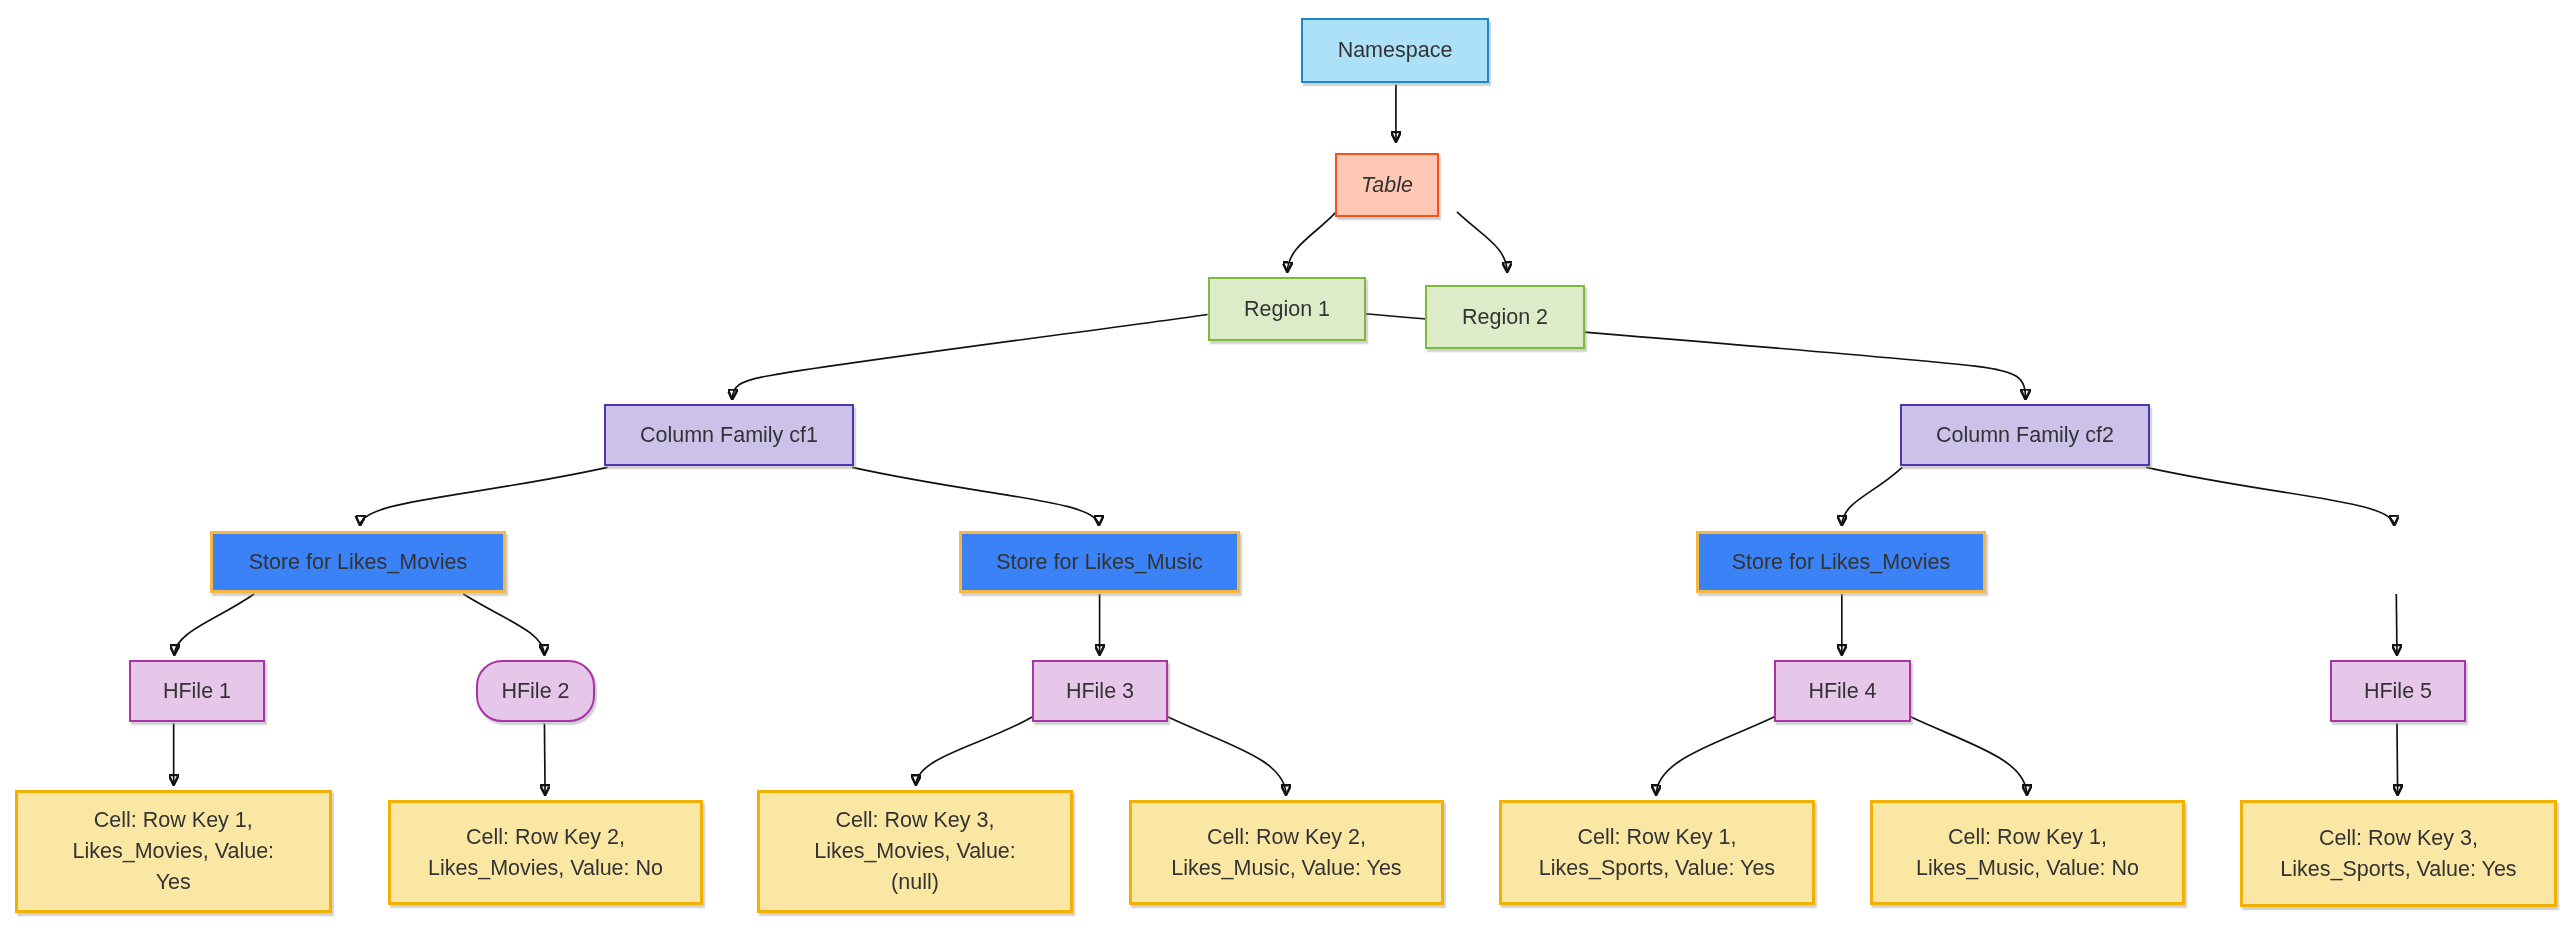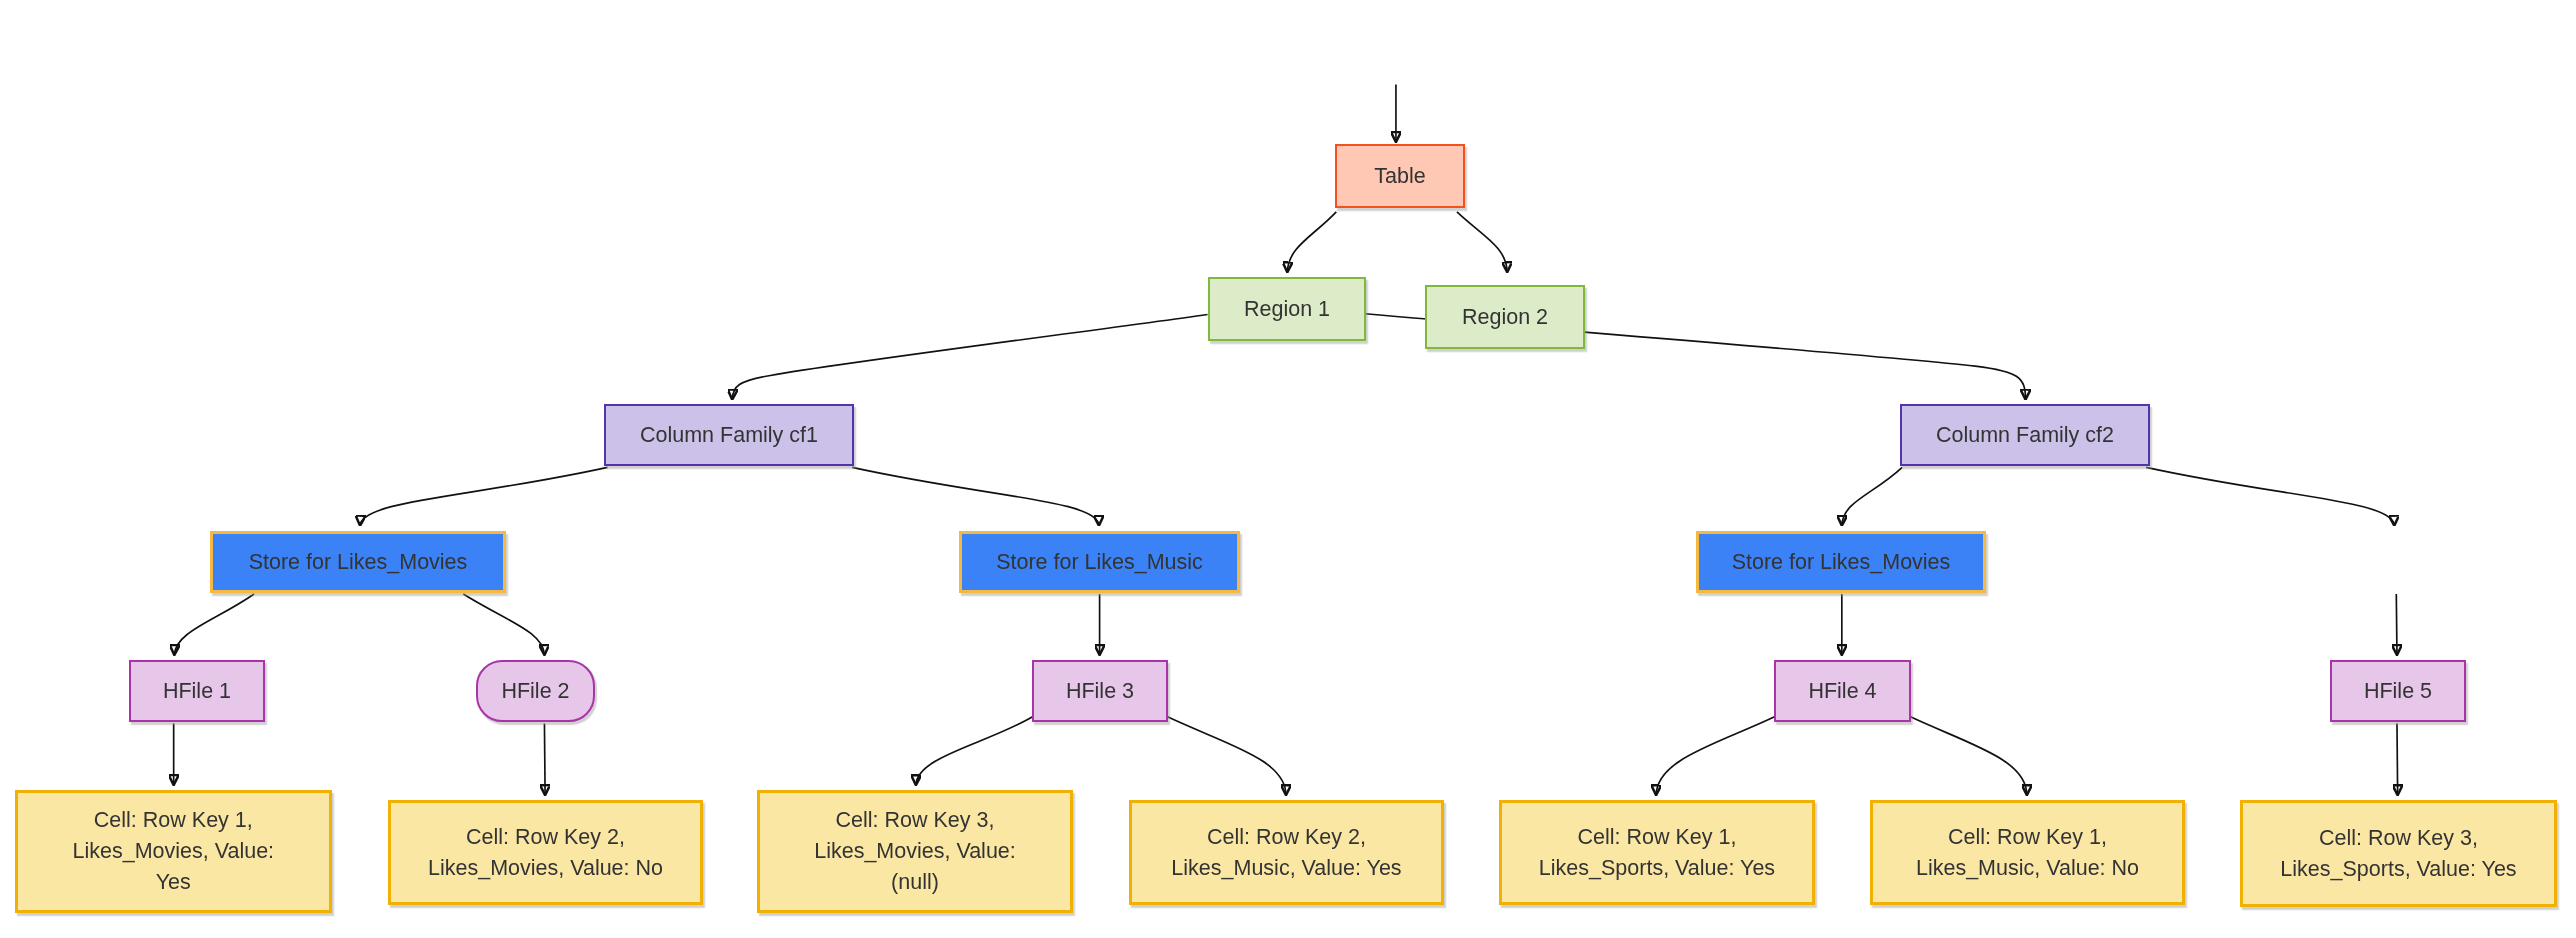--- a/index.html
+++ b/index.html
@@ -43,21 +43,21 @@
   .t-namespace { background: #ade1f7; border-color: #1e87c8; }
   .t-table     { background: #ffc8b4; border-color: #f4511e; }
   .t-region    { background: #dcebc8; border-color: #7eb93c; }
   .t-cf        { background: #ccc1e8; border-color: #5434ac; }
   .t-store     { background: #3b82f6; border-color: #f5b942; border-width: 3.4px; }
   .t-hfile     { background: #e6c6e9; border-color: #a834a8; }
   .t-cell      { background: #fbe7a4; border-color: #f1b104; border-width: 3.4px; }
 
   
   #n-namespace        { left: 1301px; top: 18px;   width: 188px; height: 65px;  }
-  #n-table            { left: 1335px; top: 144px;  width: 130px; height: 64px;  }
+  #n-table            { left: 1335px; top: 153px;  width: 104px; height: 64px; font-style: italic;  }
   #n-region1          { left: 1208px; top: 277px;  width: 158px; height: 64px;  }
   #n-region2          { left: 1425px; top: 277px;  width: 160px; height: 64px; margin-top: 8px;  }
   #n-cf1              { left: 604px;  top: 404px;  width: 250px; height: 62px;  }
   #n-cf2              { left: 1900px; top: 404px;  width: 250px; height: 62px;  }
   #n-store-cf1-movies { left: 210px;  top: 531px;  width: 296px; height: 62px;  }
   #n-store-cf1-music  { left: 959px; top: 531px;  width: 281px; height: 62px;  }
   #n-store-cf2-movies { left: 1696px; top: 531px;  width: 290px; height: 62px;  }
   #n-store-cf2-sports { left: 2253px; top: 531px;  width: 289px; height: 62px;  }
   #n-hfile1           { left: 105px;  top: 660px;  width: 136px; height: 62px; margin-left: 24px;  }
   #n-hfile2           { left: 476px;  top: 660px;  width: 119px; height: 62px; border-radius: 26px;  }
@@ -99,20 +99,21 @@
     <path marker-end="url(#arrow)" d="M 3573 886 L 3574 977"></path>
     <path marker-end="url(#arrow)" d="M 258 1079 L 258 1171"></path>
     <path marker-end="url(#arrow)" d="M 811 1079 L 812 1186"></path>
     <path marker-end="url(#arrow)" d="M 1541 1068 C 1470 1110, 1366 1128, 1365 1171"></path>
     <path marker-end="url(#arrow)" d="M 1738 1068 C 1826 1110, 1917 1132, 1917 1186"></path>
     <path marker-end="url(#arrow)" d="M 2648 1068 C 2560 1110, 2470 1132, 2469 1186"></path>
     <path marker-end="url(#arrow)" d="M 2846 1068 C 2935 1110, 3022 1132, 3022 1186"></path>
     <path marker-end="url(#arrow)" d="M 3574 1079 L 3575 1186"></path>
   </svg>
 
+  <div id="n-namespace" class="node t-namespace">Namespace</div>
   <div id="n-table" class="node t-table">Table</div>
   <div id="n-region1" class="node t-region">Region 1</div>
   <div id="n-region2" class="node t-region">Region 2</div>
   <div id="n-cf1" class="node t-cf">Column Family cf1</div>
   <div id="n-cf2" class="node t-cf">Column Family cf2</div>
   <div id="n-store-cf1-movies" class="node t-store">Store for Likes_Movies</div>
   <div id="n-store-cf1-music" class="node t-store">Store for Likes_Music</div>
   <div id="n-store-cf2-movies" class="node t-store">Store for Likes_Movies</div>
   <div id="n-hfile1" class="node t-hfile">HFile 1</div>
   <div id="n-hfile2" class="node t-hfile">HFile 2</div>

